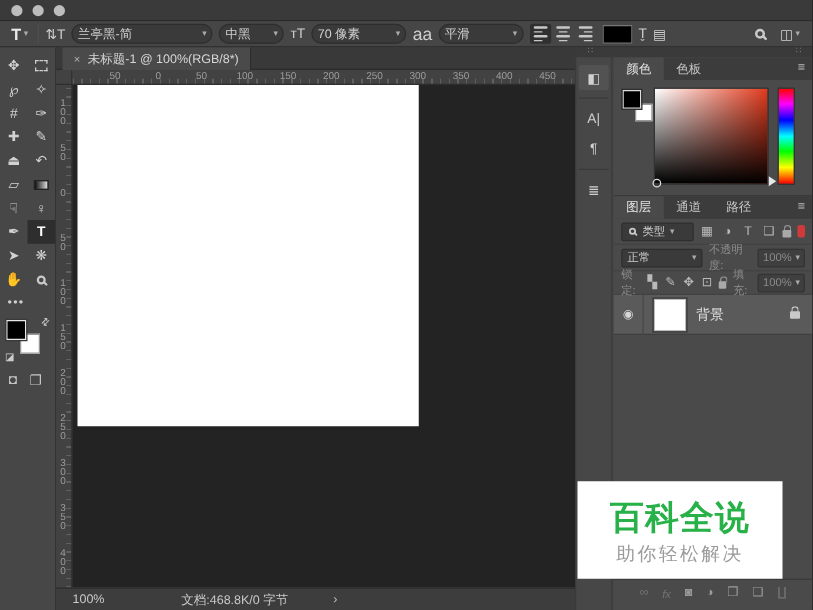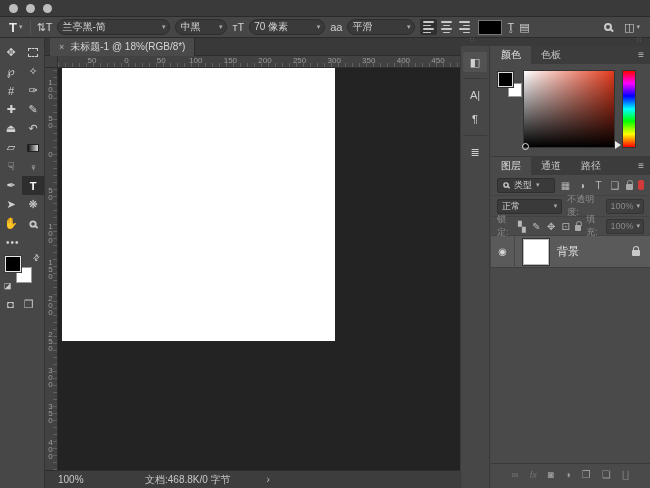--- a/index.html
+++ b/index.html
@@ -136,21 +136,21 @@
     </div>
     <div class="sel-box" style="width:52px">
       <span>中黑</span>
       <span class="chev">▾</span>
     </div>
     <span class="icon-glyph">тT</span>
     <div class="sel-box" style="width:76px">
       <span>70 像素</span>
       <span class="chev">▾</span>
     </div>
-    <span class="icon-glyph" style="font-size:11px">aa</span>
+    <span class="icon-glyph" style="font-size:14px">aa</span>
     <div class="sel-box" style="width:68px">
       <span>平滑</span>
       <span class="chev">▾</span>
     </div>
     <div class="align-group">
       <span class="align-btn al-l active">
           <i></i>
           <i></i>
           <i></i>
           <i></i>
@@ -218,21 +218,21 @@
     </div>
     <div class="mode-icons">
       <span>◘</span>
       <span>❐</span>
     </div>
   </div>
 
   <div class="tabbar">
     <div class="doctab">
       <span class="tabclose">×</span>
-      <span>未标题-1 @ 18%(RGB/8*)</span>
+      <span>未标题-1 @ 100%(RGB/8*)</span>
     </div>
   </div>
 
   <div class="rcorner"></div>
   <div class="hruler">
     <span class="hl" style="left: 34px;">50</span>
     <span class="hl" style="left: 68.6px;">0</span>
     <span class="hl" style="left: 103.2px;">50</span>
     <span class="hl" style="left: 137.8px;">100</span>
     <span class="hl" style="left: 172.4px;">150</span>
@@ -356,14 +356,18 @@
   <div class="layerfooter">
     <span class="dim">∞</span>
     <span class="dim fx">fx</span>
     <span>◙</span>
     <span>◑</span>
     <span>❒</span>
     <span>❏</span>
     <span class="dim">∐</span>
   </div>
 
+  <div class="watermark">
+    <div class="wm-title" style="color: rgb(39, 177, 72);">百科全说</div>
+    <div class="wm-sub">助你轻松解决</div>
+  </div>
 
 </div>
 
 </body></html>

